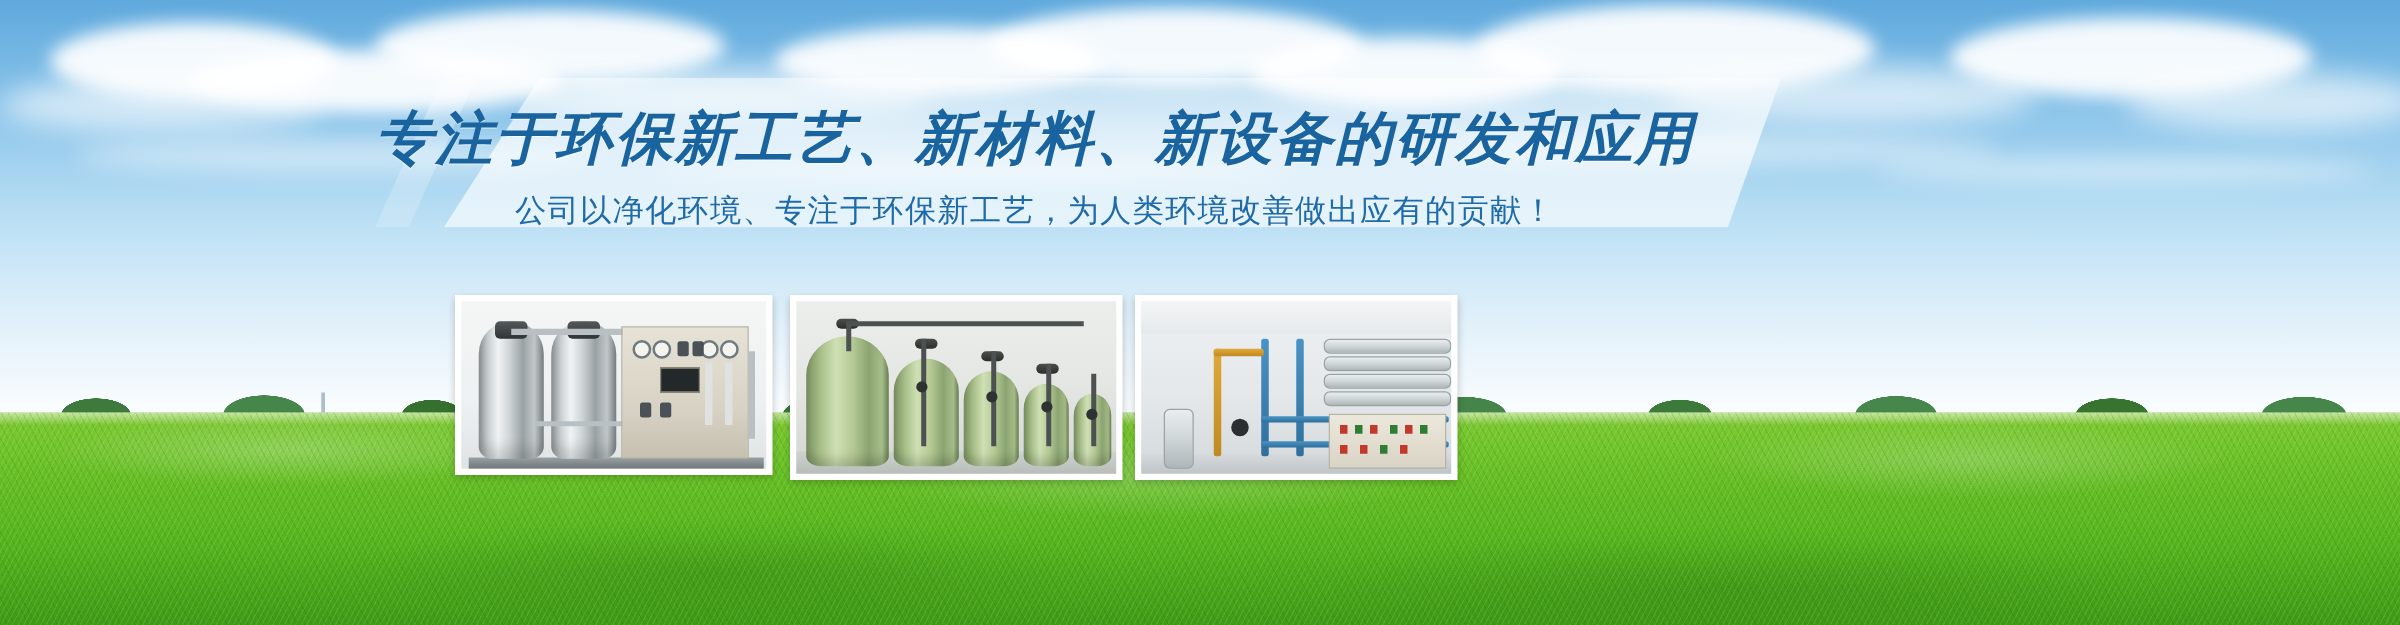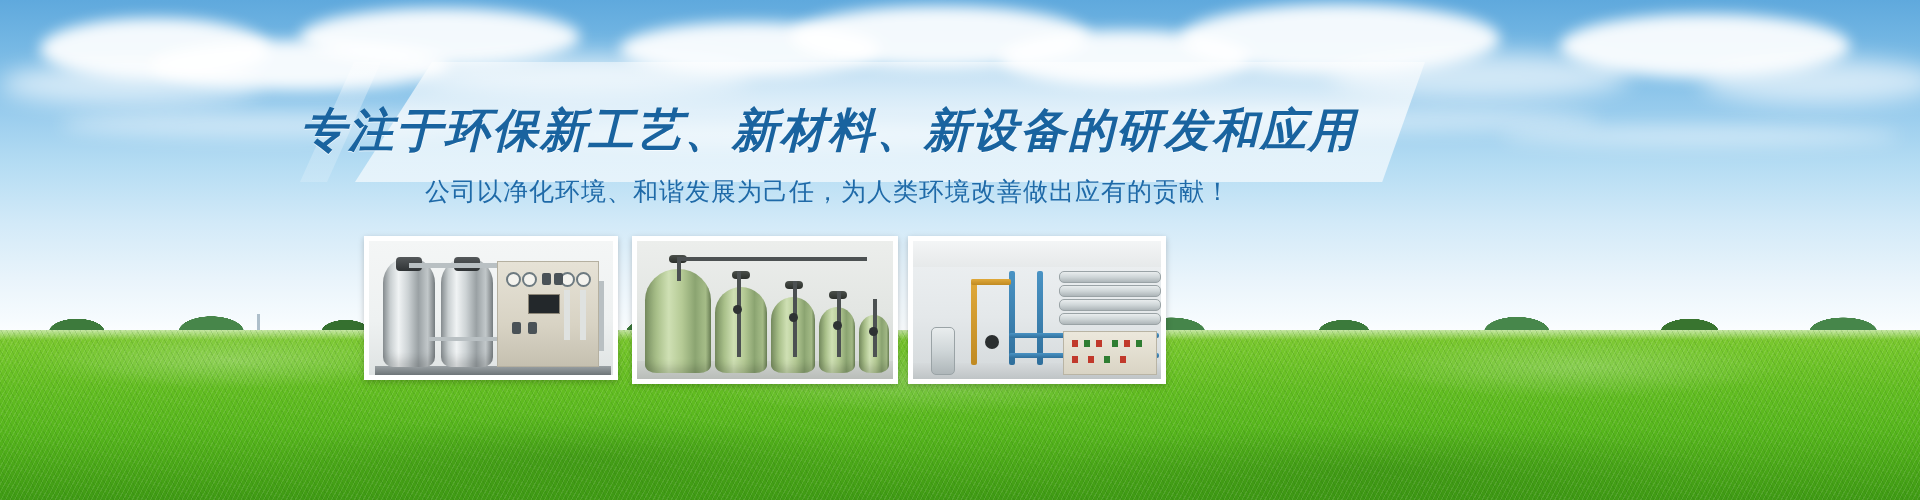--- a/index.html
+++ b/index.html
@@ -126,27 +126,28 @@
     -webkit-clip-path:polygon(36% 0,54% 0,18% 100%,0 100%);
     clip-path:polygon(36% 0,54% 0,18% 100%,0 100%);
   }
 
   
   .textwrap{
     position:absolute;left:0;top:86px;width:1920px;
     text-align:center;
   }
   .headline{
-    margin:16px;
+    margin:0;
     font-size:46px;line-height:56px;
     font-weight:bold;font-style:italic;
     letter-spacing:2px;
     color:#19639f;
     text-shadow:0 1px 0 rgba(255,255,255,.65);
     white-space:nowrap;
+    font-family:Liberation Mono, monospace;
   }
   .subline-en{
     margin:6px 0 0 0;
     font-size:15px;line-height:20px;
     font-weight:bold;font-style:italic;
     letter-spacing:.6px;
     color:#1d63a0;
     white-space:nowrap;
   }
   .subline-cn{
@@ -327,21 +328,21 @@
   <div class="grass">
     <div class="grass-edge" style="top:0;"></div>
   </div>
 
   <div class="panel-stripe"></div>
   <div class="panel"></div>
 
   <div class="textwrap">
     <div class="inner">
       <h1 class="headline">专注于环保新工艺、新材料、新设备的研发和应用</h1>
-      <div class="subline-cn">公司以净化环境、和谐发展为己任，为人类环境改善做出应有的贡献！</div>
+      <div class="subline-cn">公司以净化环境、专注于环保新工艺，为人类环境改善做出应有的贡献！</div>
     </div>
   </div>
 
   <div class="photos">
 
     <div class="photo p1" style="left:364px;width:254px;height:144px;">
       <div class="inner">
         <div class="base" style="left:6px;width:236px;"></div>
         <div class="tank steel" style="left:14px;width:52px;height:110px;"></div>
         <div class="tank-head" style="left:27px;top:16px;"></div>

